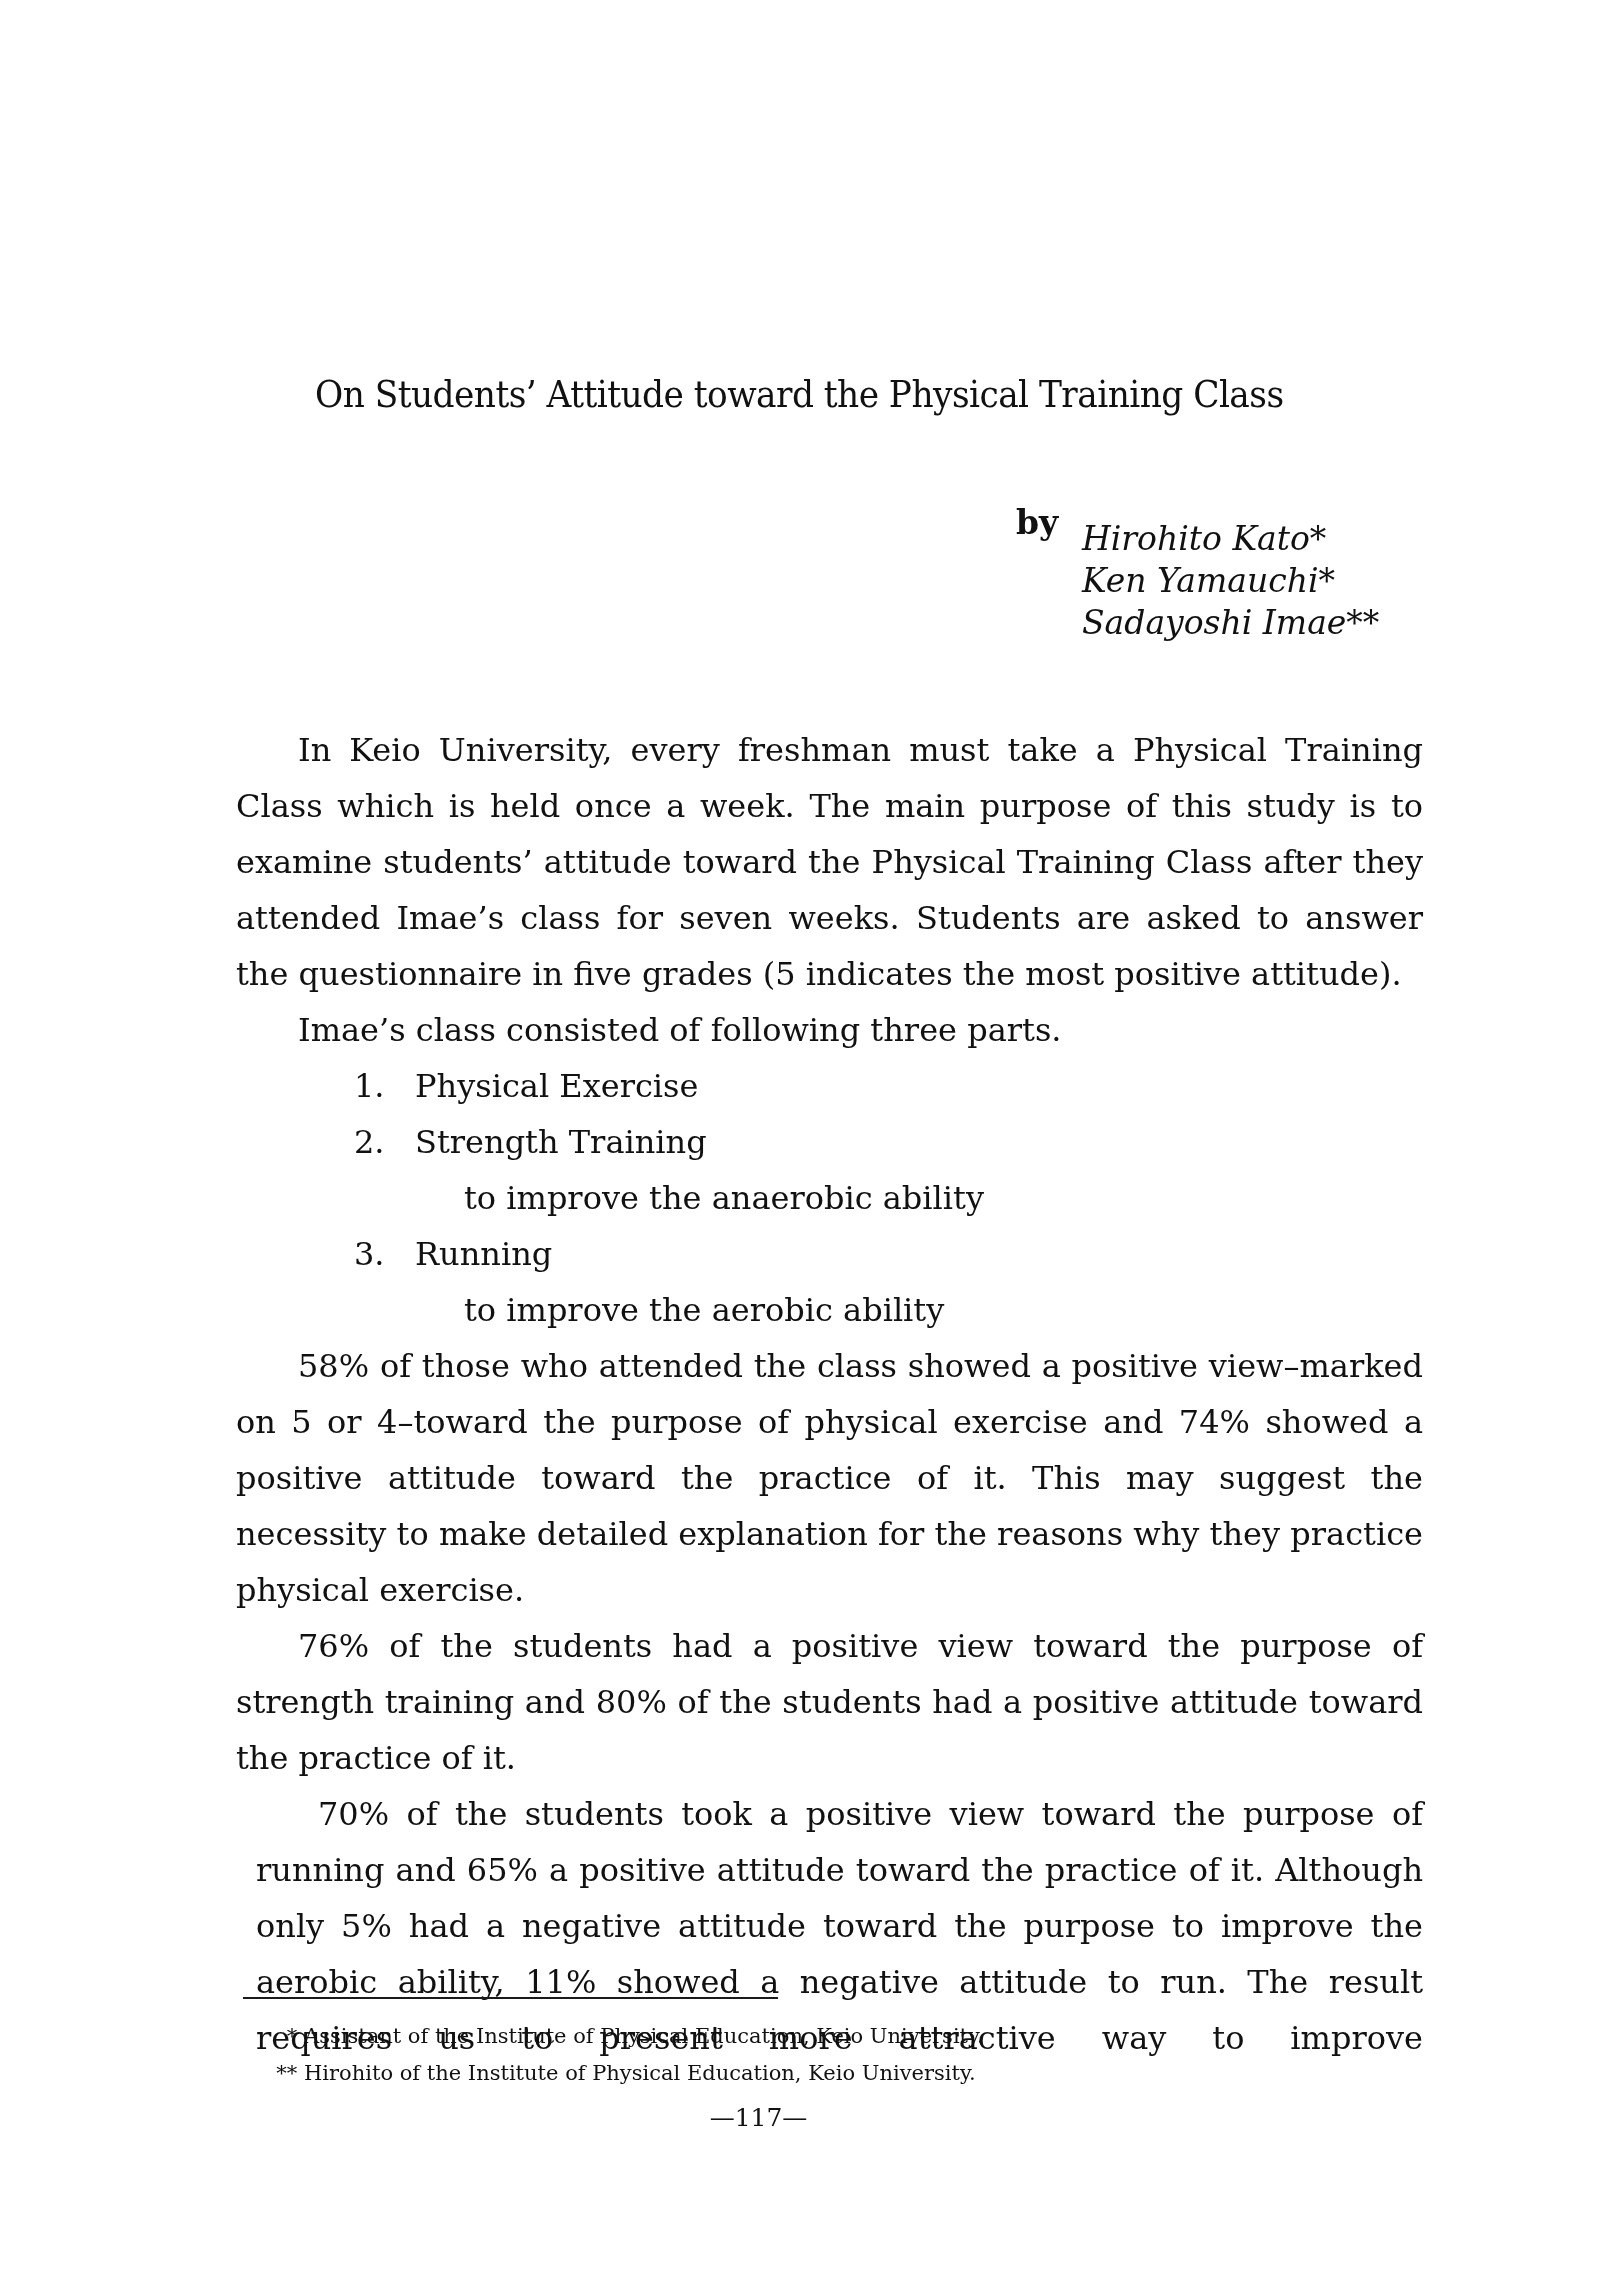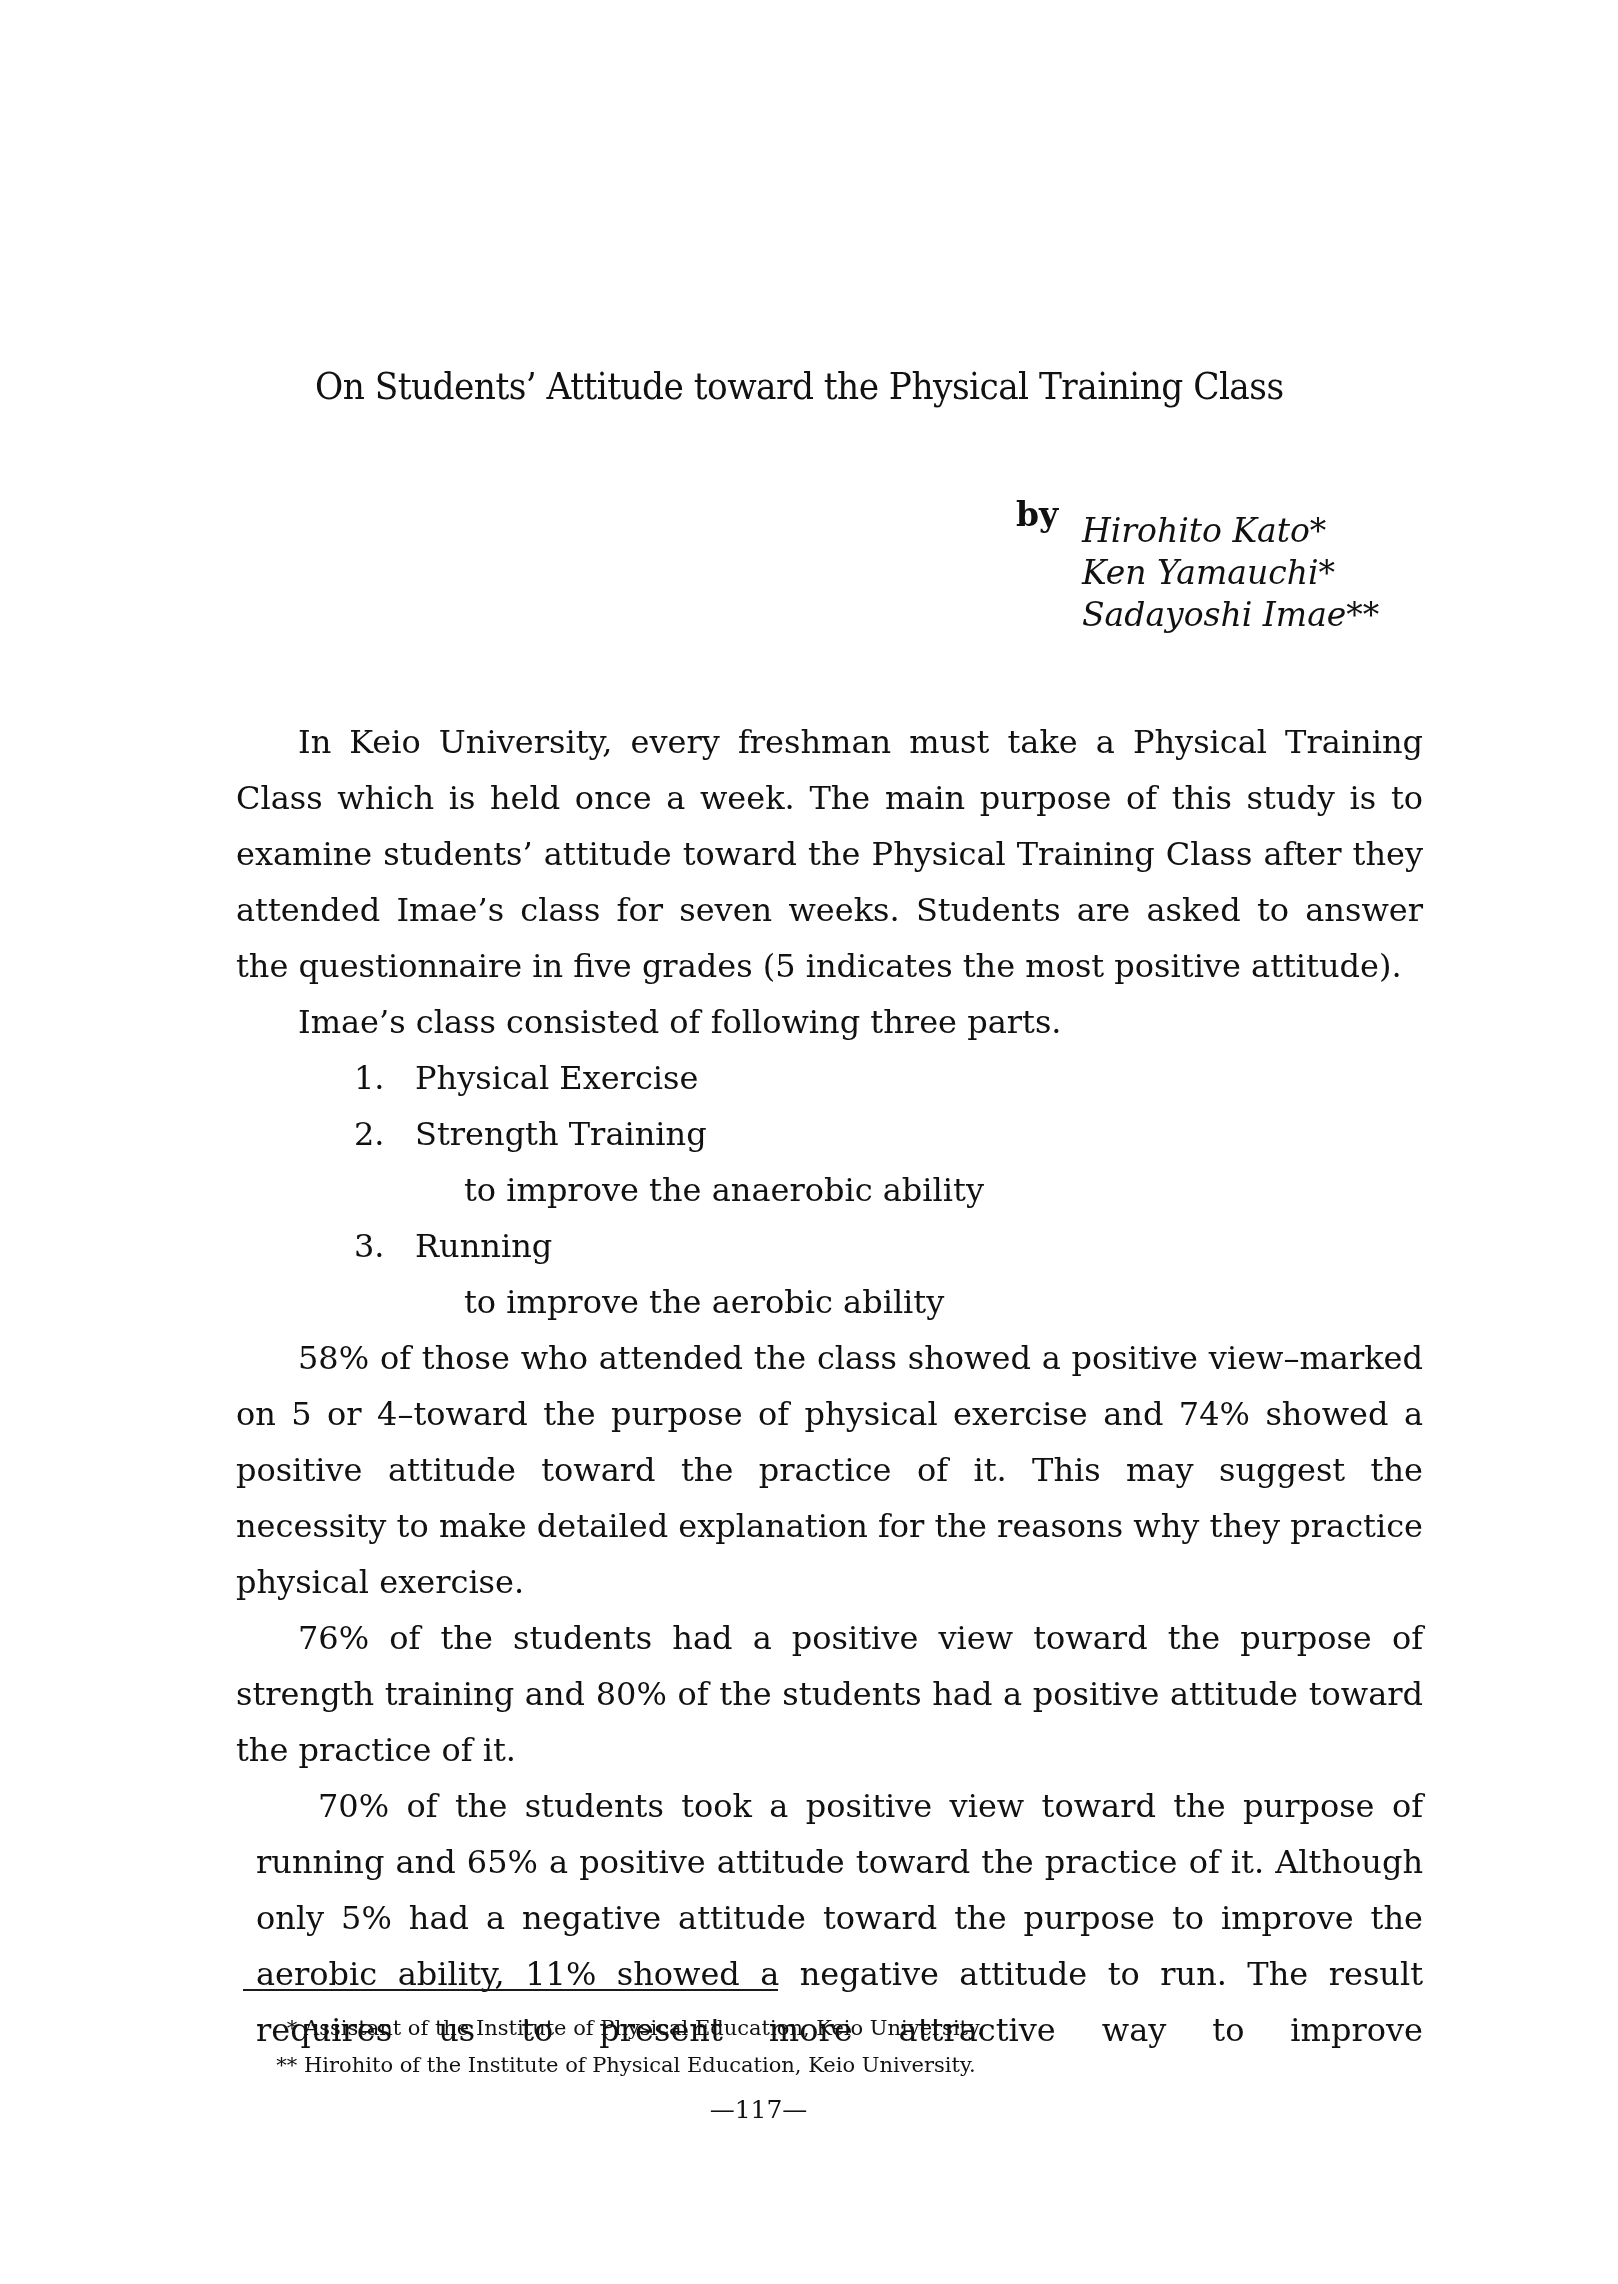--- a/index.html
+++ b/index.html
@@ -10,21 +10,21 @@
     body {
       width: 1618px;
       height: 2284px;
       position: relative;
       overflow: hidden;
       color: #111111;
       font-family: "DejaVu Serif", "Liberation Serif", serif;
     }
     .page {
       position: absolute;
-      left: 0; top: 4px;
+      left: 0; top: 12px;
       width: 1618px;
       height: 1640px;
       border-radius: 10px;
     }
     .title {
       position: absolute;
       left: 315px;
       top: 360px;
       width: 1069px;
       font-size: 37px;

